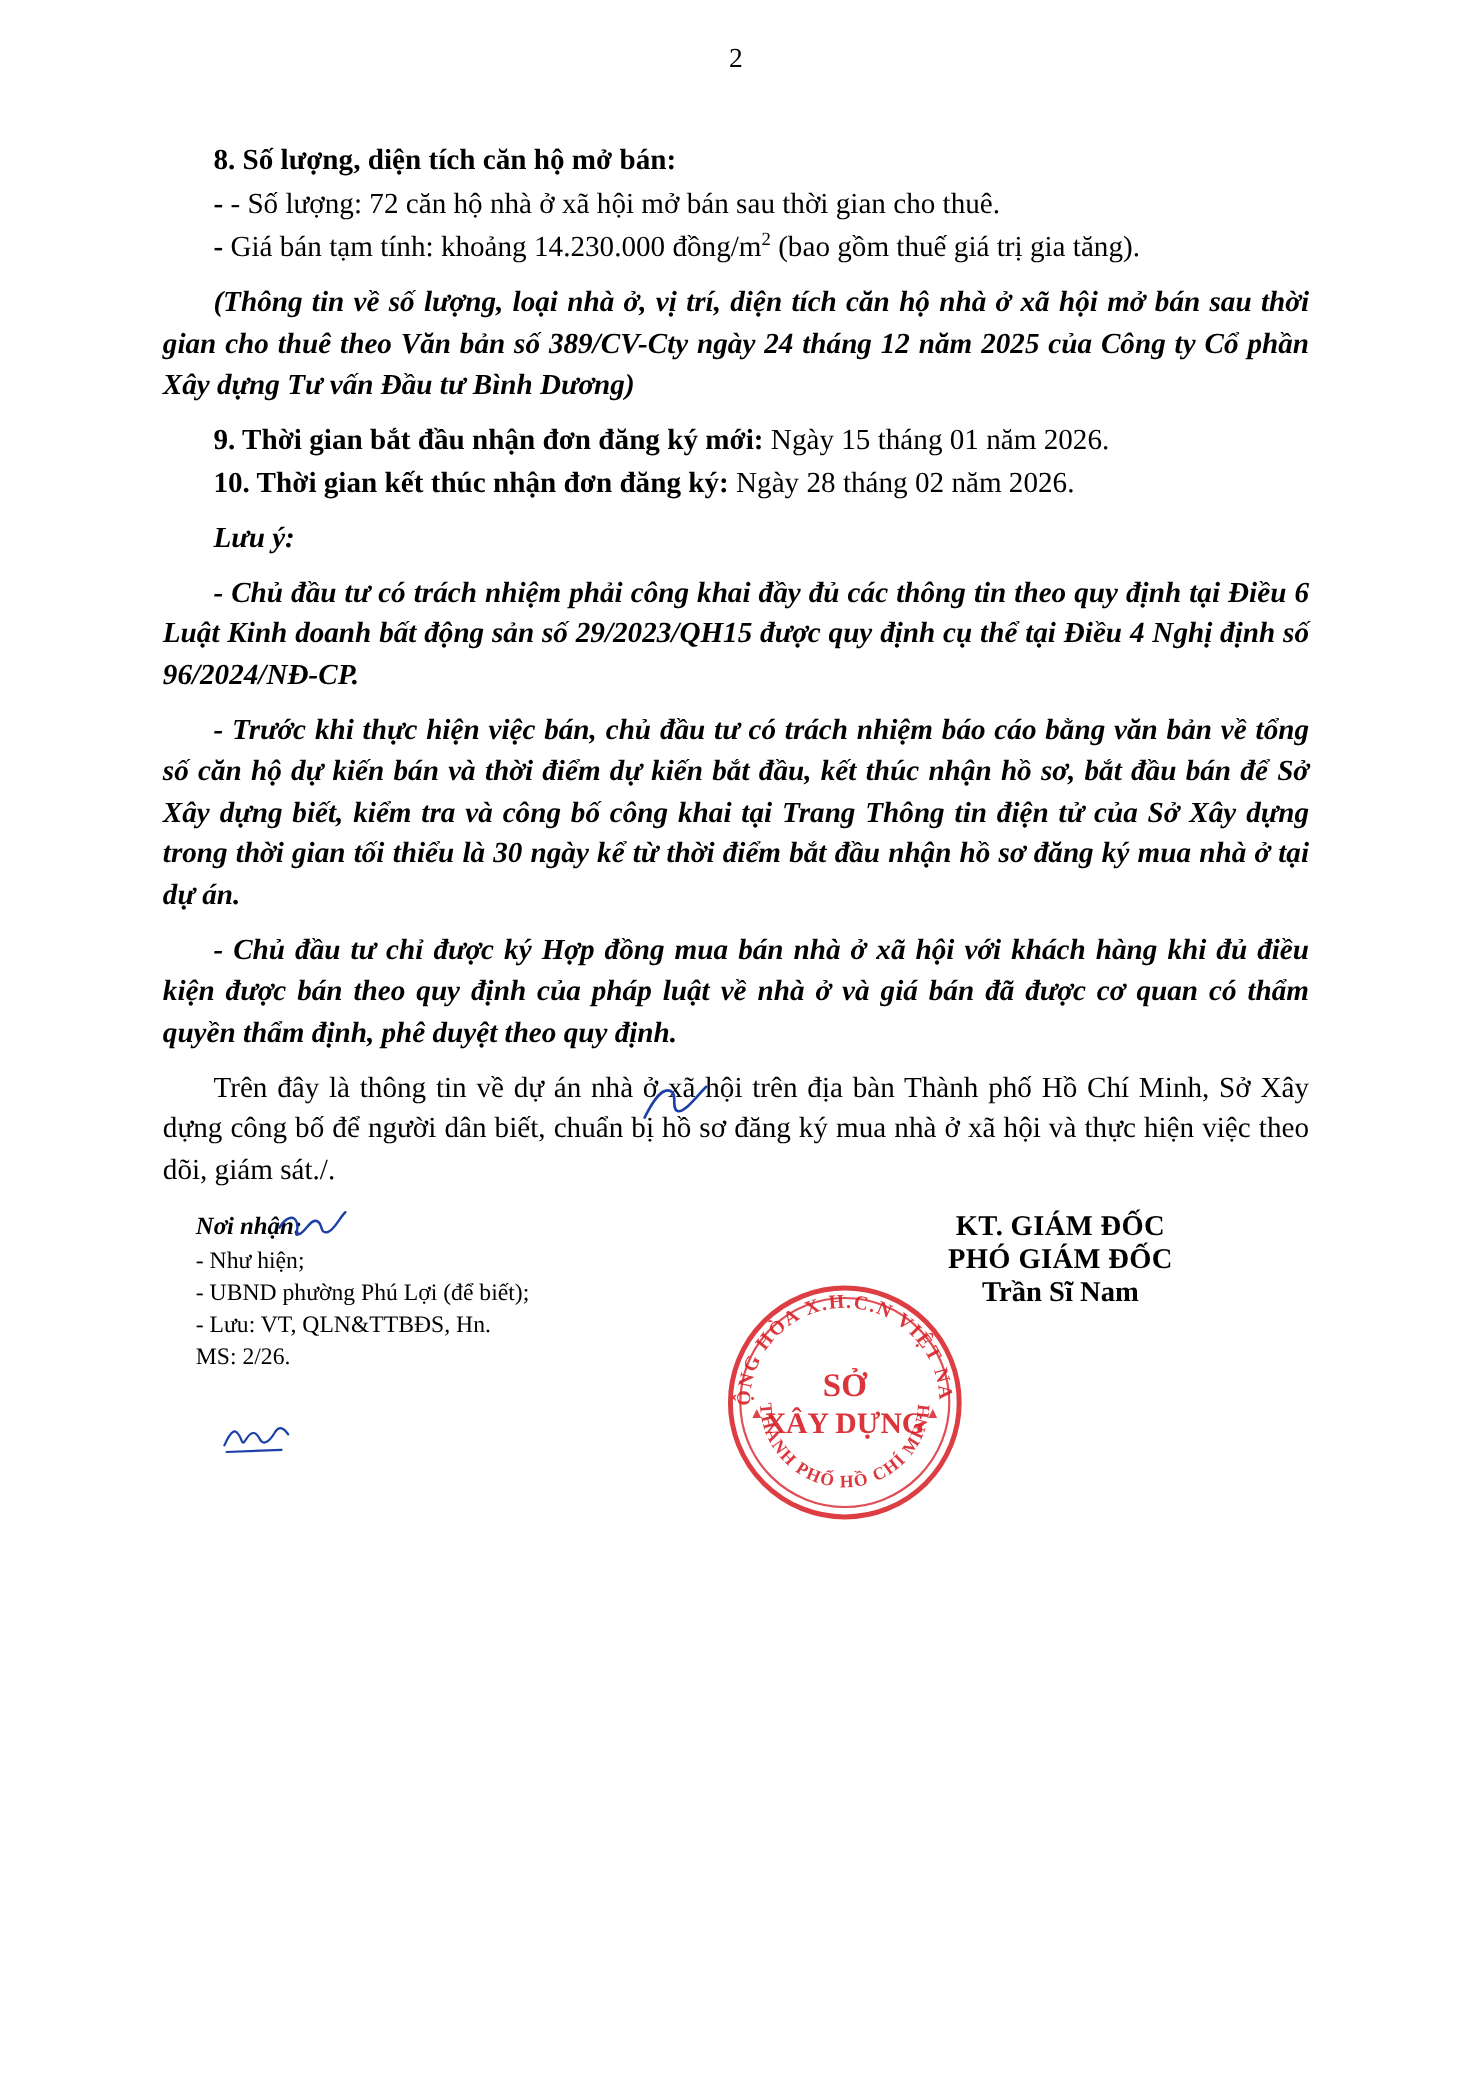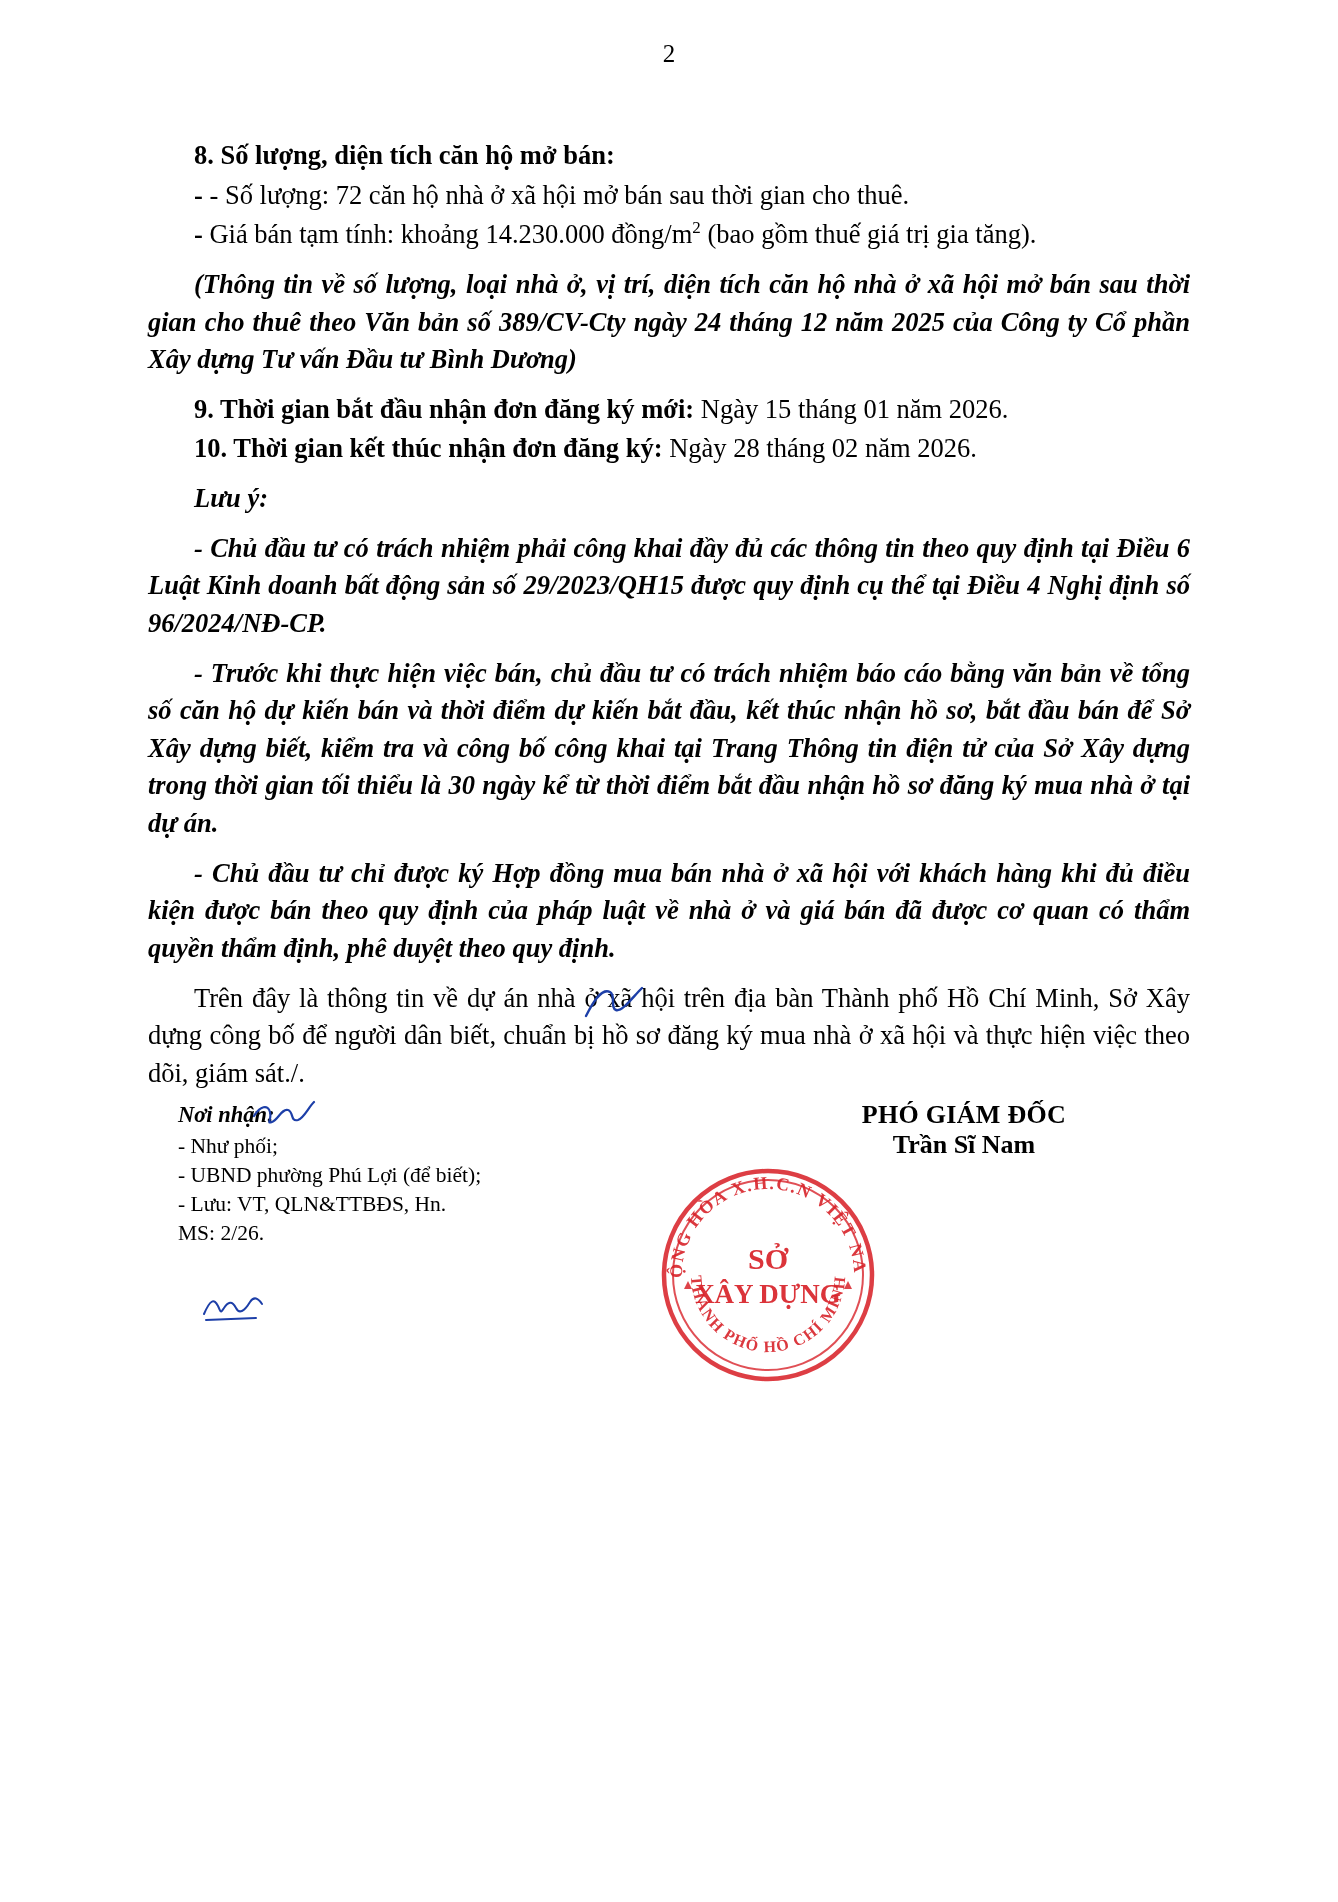--- a/index.html
+++ b/index.html
@@ -27,21 +27,21 @@
     top: 40px;
     left: 0;
     width: 1338px;
     text-align: center;
     font-size: 25px;
     font-family: "Liberation Serif", serif;
   }
   .content {
     position: absolute;
     left: 148px;
-    top: 137px;
+    top: 127px;
     width: 1042px;
   }
   p {
     margin: 0 0 2px 0;
     font-size: 26.5px;
     line-height: 1.42;
     text-align: justify;
     text-justify: inter-word;
   }
   .indent {
@@ -165,27 +165,28 @@
     <div class="gap"></div>
 
     <p class="indent">Trên đây là thông tin về dự án nhà ở xã hội trên địa bàn Thành phố Hồ Chí Minh, Sở Xây dựng công bố để người dân biết, chuẩn bị hồ sơ đăng ký mua nhà ở xã hội và thực hiện việc theo dõi, giám sát./.</p>
 
   </div>
 
   <div class="footer">
 
     <div class="recipients">
       <div class="title">Nơi nhận:</div>
-      <div class="item">- Như phối;</div>
+      <div class="item">- Như hiện;</div>
       <div class="item">- UBND phường Phú Lợi (để biết);</div>
       <div class="item">- Lưu: VT, QLN&amp;TTBĐS, Hn.</div>
       <div class="item">MS: 2/26.</div>
     </div>
 
     <div class="signblock">
+      <div class="line1">KT. GIÁM ĐỐC</div>
       <div class="line2">PHÓ GIÁM ĐỐC</div>
       <div class="signer">Trần Sĩ Nam</div>
     </div>
 
     <div class="seal">
       <svg width="220" height="220" viewBox="0 0 220 220" xmlns="http://www.w3.org/2000/svg">
         <defs>
           <path id="topArc" d="M 24,110 A 86,86 0 0 1 196,110"></path>
           <path id="botArc" d="M 33,110 A 77,77 0 0 0 187,110"></path>
         </defs>

